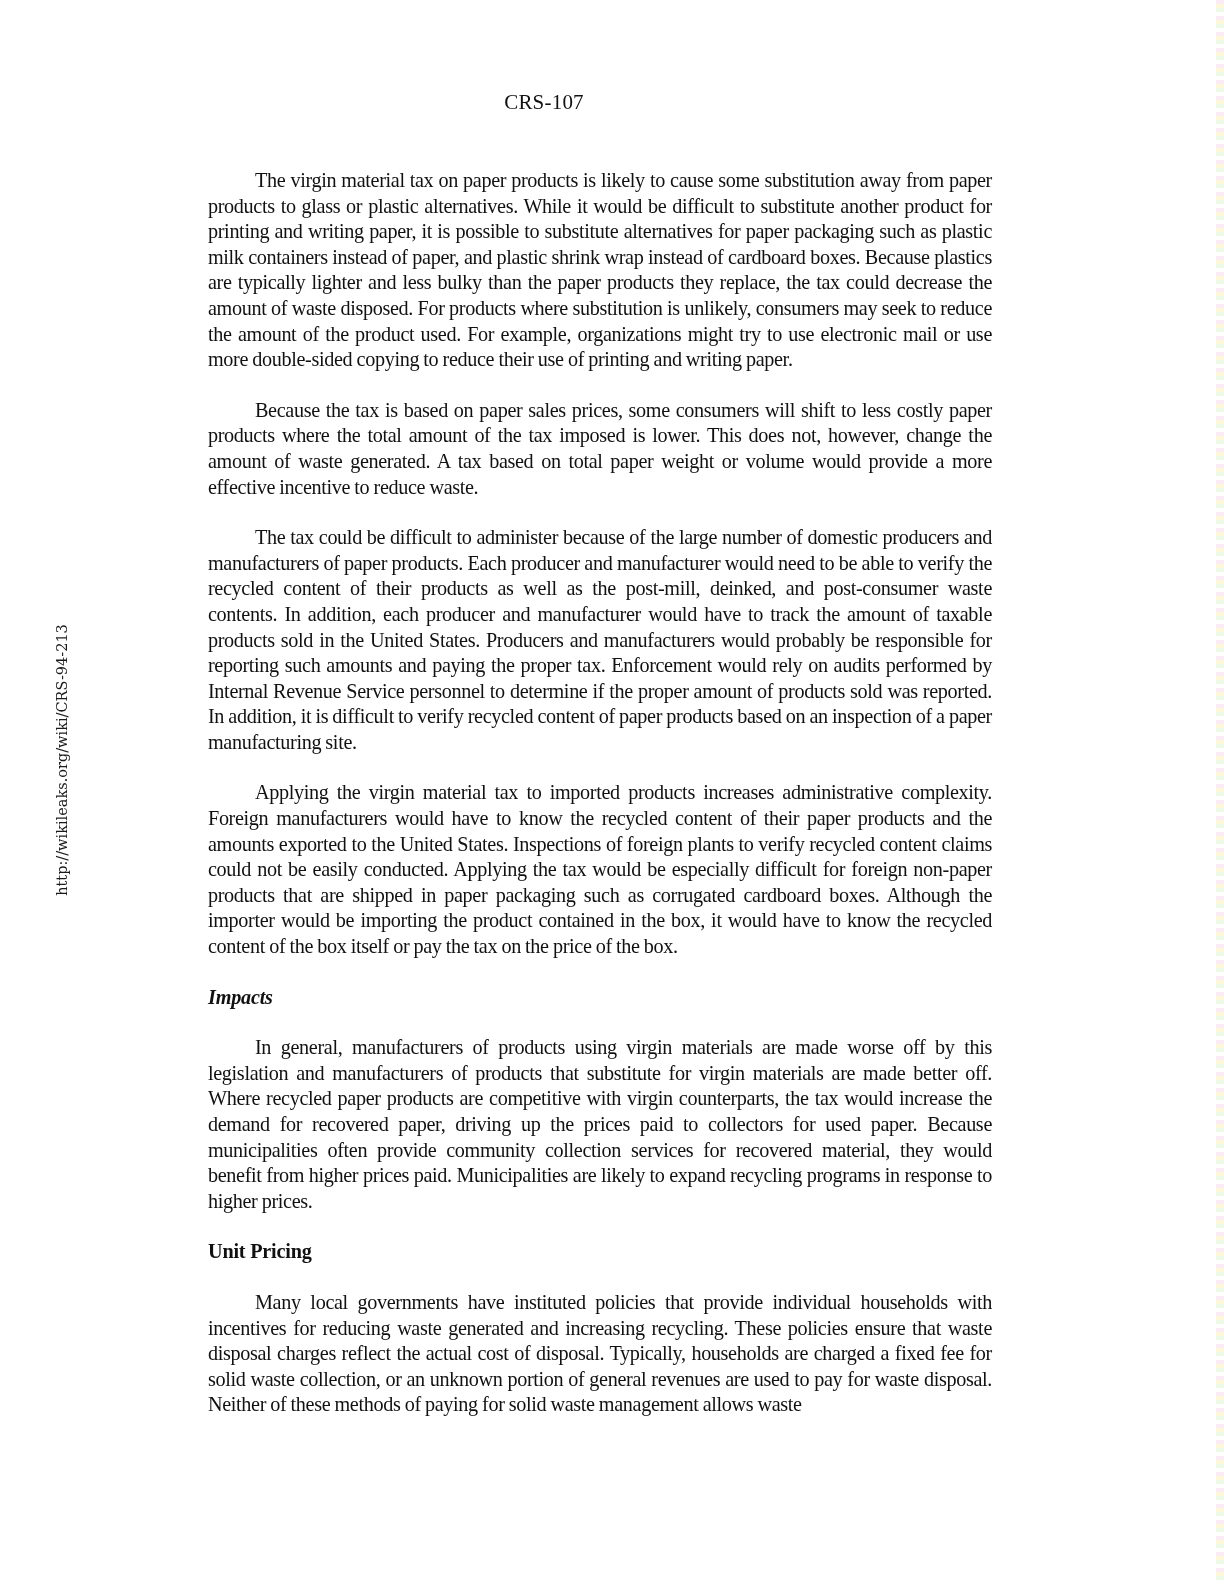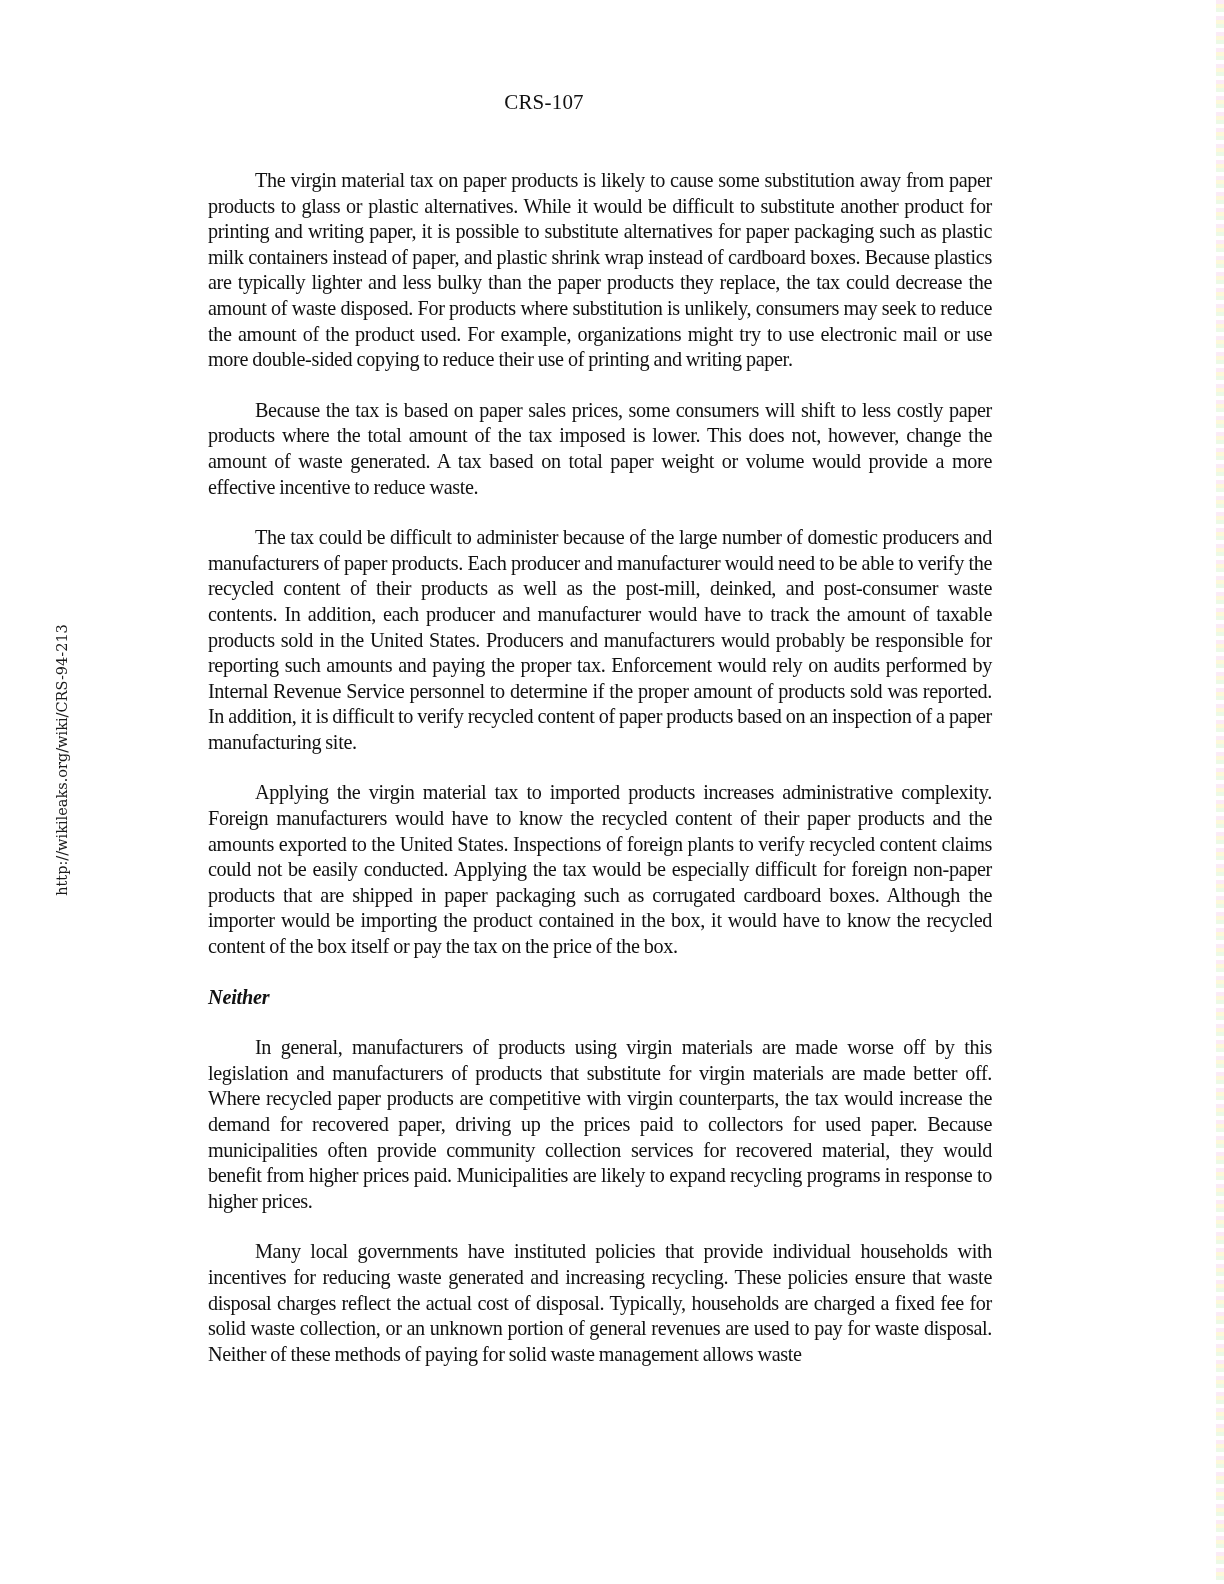--- a/index.html
+++ b/index.html
@@ -90,19 +90,20 @@
 <div class="side-url">
   <span>http://wikileaks.org/wiki/CRS-94-213</span>
 </div>
 
 <div class="content">
   <p class="para">The virgin material tax on paper products is likely to cause some substitution away from paper products to glass or plastic alternatives. While it would be difficult to substitute another product for printing and writing paper, it is possible to substitute alternatives for paper packaging such as plastic milk containers instead of paper, and plastic shrink wrap instead of cardboard boxes. Because plastics are typically lighter and less bulky than the paper products they replace, the tax could decrease the amount of waste disposed. For products where substitution is unlikely, consumers may seek to reduce the amount of the product used. For example, organizations might try to use electronic mail or use more double-sided copying to reduce their use of printing and writing paper.</p>
   <p class="para">Because the tax is based on paper sales prices, some consumers will shift to less costly paper products where the total amount of the tax imposed is lower. This does not, however, change the amount of waste generated. A tax based on total paper weight or volume would provide a more effective incentive to reduce waste.</p>
   <p class="para">The tax could be difficult to administer because of the large number of domestic producers and manufacturers of paper products. Each producer and manufacturer would need to be able to verify the recycled content of their products as well as the post-mill, deinked, and post-consumer waste contents. In addition, each producer and manufacturer would have to track the amount of taxable products sold in the United States. Producers and manufacturers would probably be responsible for reporting such amounts and paying the proper tax. Enforcement would rely on audits performed by Internal Revenue Service personnel to determine if the proper amount of products sold was reported. In addition, it is difficult to verify recycled content of paper products based on an inspection of a paper manufacturing site.</p>
   <p class="para">Applying the virgin material tax to imported products increases administrative complexity. Foreign manufacturers would have to know the recycled content of their paper products and the amounts exported to the United States. Inspections of foreign plants to verify recycled content claims could not be easily conducted. Applying the tax would be especially difficult for foreign non-paper products that are shipped in paper packaging such as corrugated cardboard boxes. Although the importer would be importing the product contained in the box, it would have to know the recycled content of the box itself or pay the tax on the price of the box.</p>
 
-  <h3 class="heading italic">Neither</h3>
+  <h3 class="heading italic">Impacts</h3>
   <p class="para">In general, manufacturers of products using virgin materials are made worse off by this legislation and manufacturers of products that substitute for virgin materials are made better off. Where recycled paper products are competitive with virgin counterparts, the tax would increase the demand for recovered paper, driving up the prices paid to collectors for used paper. Because municipalities often provide community collection services for recovered material, they would benefit from higher prices paid. Municipalities are likely to expand recycling programs in response to higher prices.</p>
 
+  <h3 class="heading">Unit Pricing</h3>
   <p class="para">Many local governments have instituted policies that provide individual households with incentives for reducing waste generated and increasing recycling. These policies ensure that waste disposal charges reflect the actual cost of disposal. Typically, households are charged a fixed fee for solid waste collection, or an unknown portion of general revenues are used to pay for waste disposal. Neither of these methods of paying for solid waste management allows waste</p>
 </div>
 
 <div class="right-edge"></div>
 
 </body></html>

